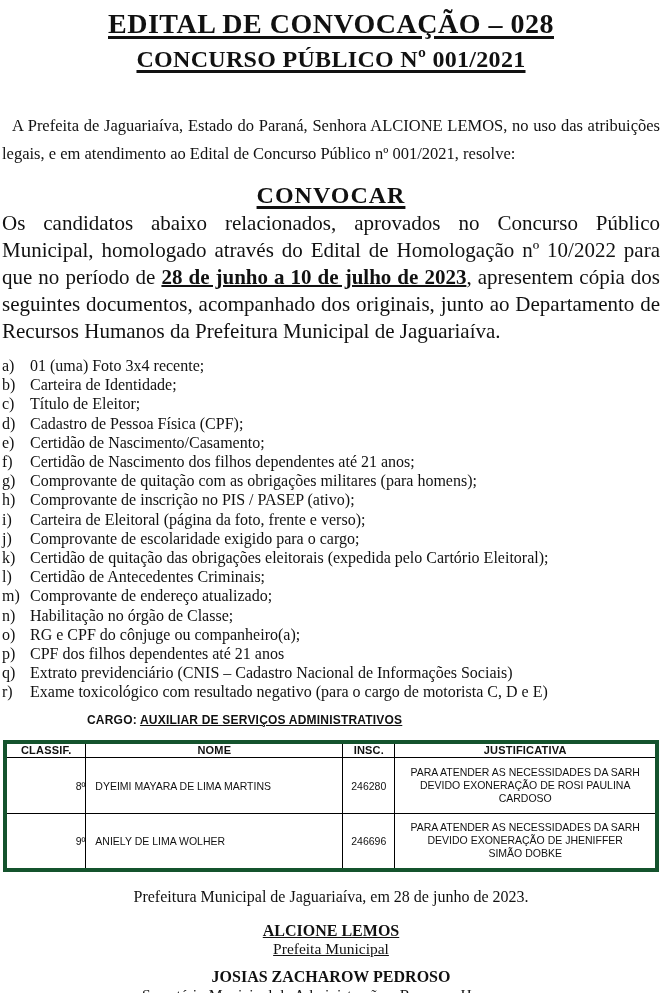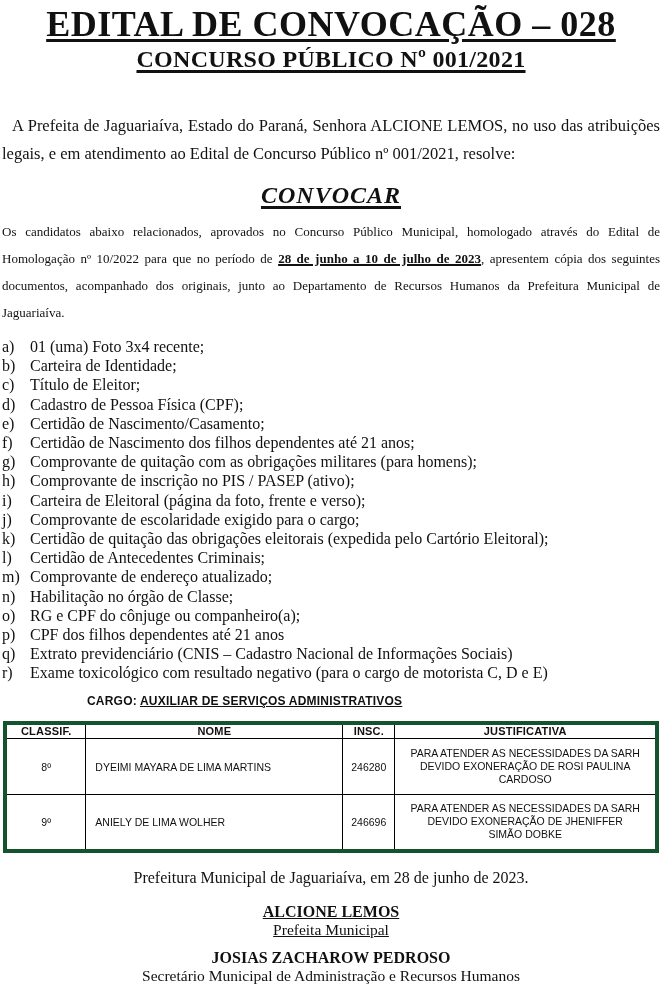--- a/index.html
+++ b/index.html
@@ -7,21 +7,21 @@
   body {
     height: 993px;
     overflow: hidden;
     font-family: "Liberation Serif", serif;
     color: #111111;
   }
   .page { width: 662px; height: 993px; padding: 6px 2px 0 2px; background: #ffffff; }
 
   .doc-title {
     text-align: center;
-    font-size: 36px;
+    font-size: 28px;
     font-weight: bold;
     line-height: 36px;
     letter-spacing: 0.5px;
   }
   .doc-title .u-thick {
     text-decoration: underline;
     text-decoration-thickness: 3px;
     text-underline-offset: 3px;
   }
   .doc-subtitle {
@@ -51,26 +51,25 @@
     font-size: 24px;
     font-weight: bold;
     line-height: 30px;
     margin-top: 12px;
     letter-spacing: 1px;
   }
   .convocar .u-thick {
     text-decoration: underline;
     text-decoration-thickness: 2.5px;
     text-underline-offset: 3px;
-    font-style: italic;
   }
 
   .body-p {
-    margin-top: 8px;
-    font-size: 13px;
+    margin-top: 0;
+    font-size: 21px;
     line-height: 27px;
     text-align: justify;
   }
   .body-p .highlight {
     font-weight: bold;
     text-decoration: underline;
     text-decoration-thickness: 2px;
   }
 
   .doc-list { margin-top: 11px; }
@@ -110,21 +109,21 @@
     height: 16px;
     text-align: center;
     vertical-align: middle;
     letter-spacing: 0.2px;
   }
   table.candidates td {
     font-size: 10.5px;
     height: 56px;
     vertical-align: middle;
   }
-  td.cell-classif { text-align: center; }
+  td.cell-classif { text-align: right; }
   td.cell-nome { text-align: left; padding-left: 9px; }
   td.cell-insc { text-align: center; }
   td.cell-just { text-align: center; padding: 4px 14px; line-height: 13px; }
 
   .dateline {
     margin-top: 15px;
     text-align: center;
     font-size: 16px;
     line-height: 20px;
   }

